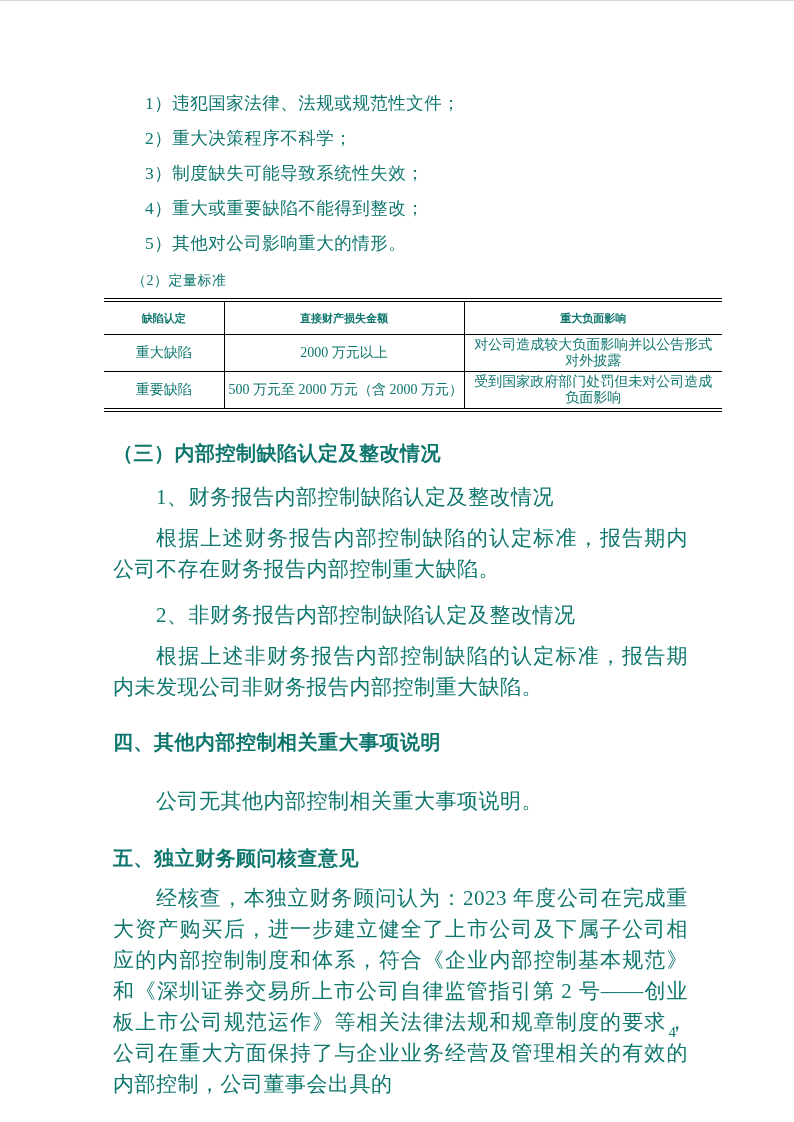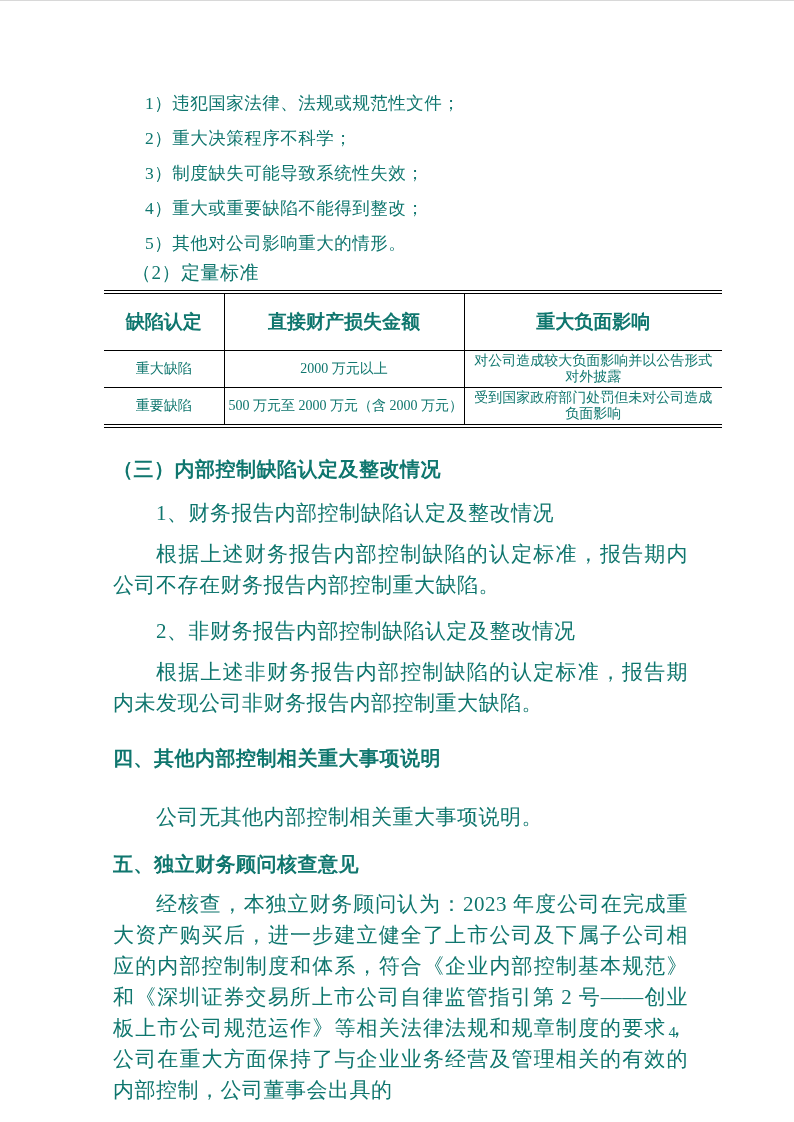--- a/index.html
+++ b/index.html
@@ -17,43 +17,43 @@
     overflow: hidden;
   }
   .criteria-list .li {
     padding-left: 32px;
     font-size: 17.5px;
     line-height: 35px;
     letter-spacing: 0.5px;
   }
   .quant-label {
     padding-left: 19px;
-    font-size: 19px;
+    font-size: 14px;
     line-height: 20px;
-    margin-top: 2px;
+    margin-top: 10px;
     letter-spacing: 0.5px;
   }
   table.defect-table {
     border-collapse: collapse;
     table-layout: fixed;
     width: 618px;
     margin-left: -9px;
     margin-top: 7px;
     border-top: 4px double #000;
     border-bottom: 4px double #000;
     font-size: 14px;
   }
   table.defect-table th, table.defect-table td {
     text-align: center;
     vertical-align: middle;
     line-height: 16px;
     padding: 2px 4px;
     overflow: hidden;
   }
-  table.defect-table th { font-weight: bold; padding: 20px 4px; font-size: 19px; }
+  table.defect-table th { font-weight: bold; padding: 8px 4px; font-size: 11px; }
   table.defect-table tr:not(:last-child) th,
   table.defect-table tr:not(:last-child) td { border-bottom: 1px solid #000; }
   table.defect-table th:not(:last-child),
   table.defect-table td:not(:last-child) { border-right: 1px solid #000; }
   table.defect-table td.c2 { white-space: nowrap; text-align: center; }
   .h-level2 {
     font-family: "Liberation Sans", "DejaVu Sans", sans-serif;
     font-weight: bold;
     font-size: 20px;
     line-height: 28px;
@@ -70,21 +70,21 @@
   .para {
     font-size: 21px;
     line-height: 31px;
     text-indent: 43px;
     text-align: justify;
     margin-top: 13px;
     letter-spacing: 0.5px;
   }
   .h-four { margin-top: 25px; }
   .para-four { margin-top: 32px; line-height: 26px; }
-  .h-five { margin-top: 20px; }
+  .h-five { margin-top: 30px; }
   .para-five { margin-top: 11px; }
   .page-number {
     position: absolute;
     right: 118px;
     top: 1022px;
     font-size: 15px;
     line-height: 18px;
   }
 </style>
 </head>

